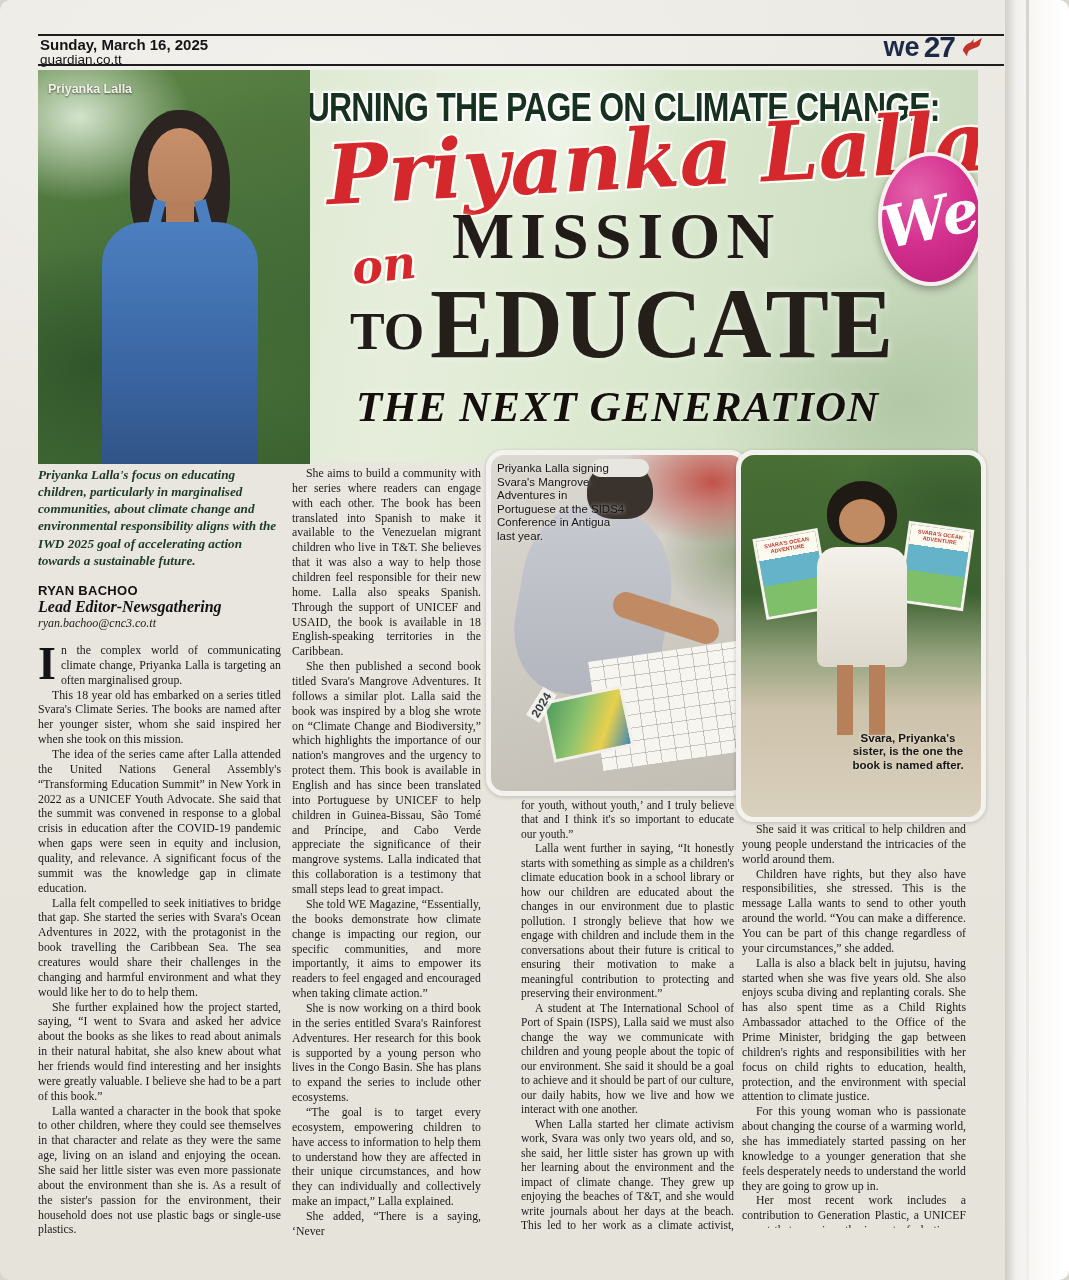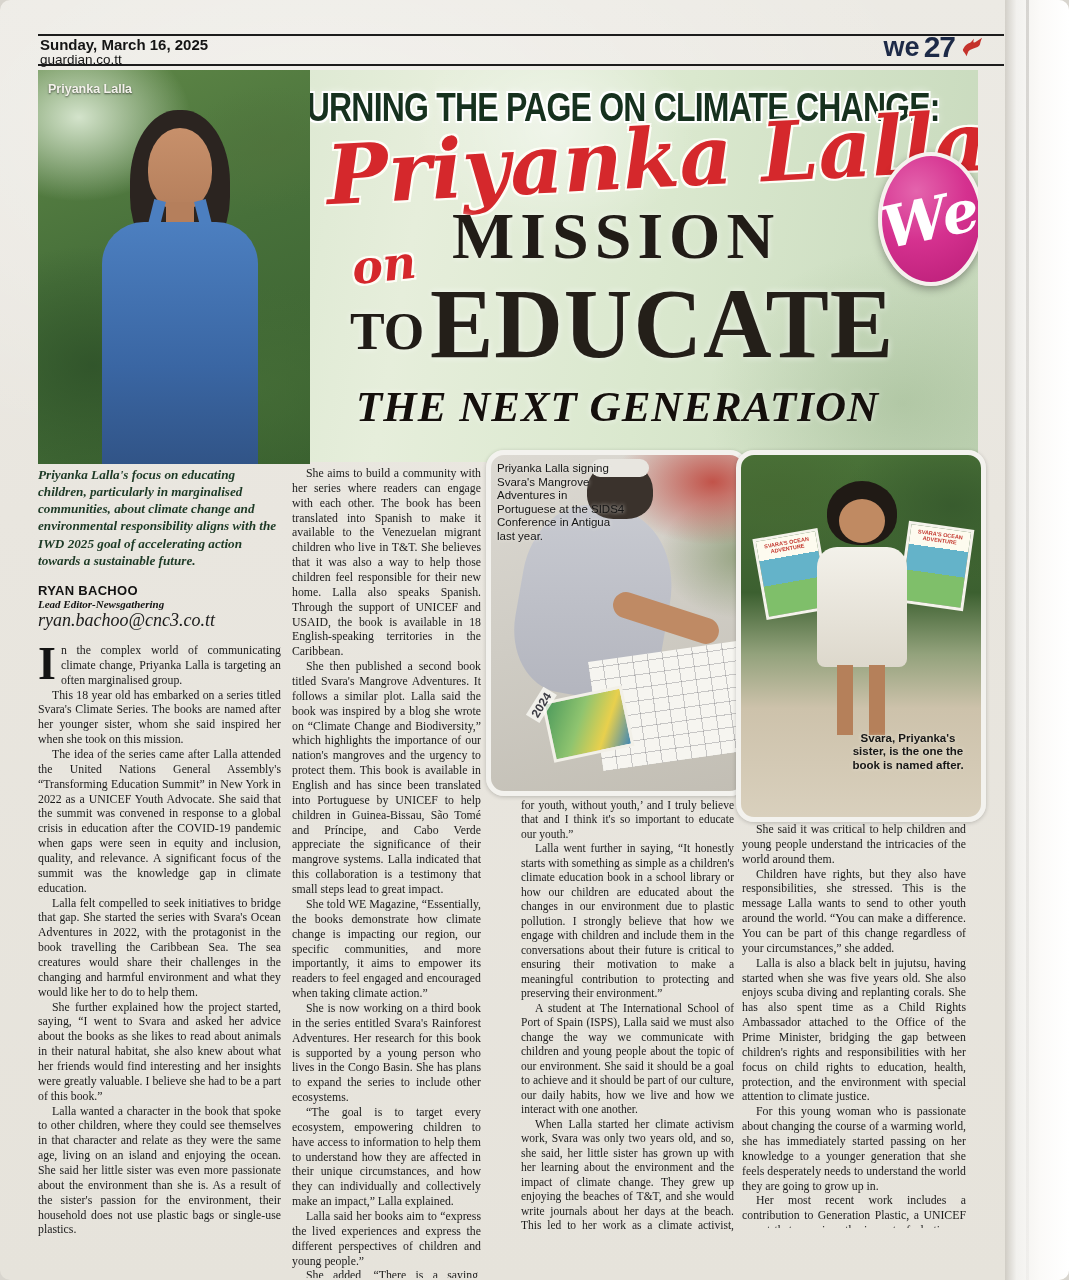--- a/index.html
+++ b/index.html
@@ -116,22 +116,22 @@
   .col{position:absolute;overflow:hidden;color:#1b1b1b;}
   .col p{margin:0;font-size:11.8px;line-height:1.26;text-align:justify;text-indent:14px;}
   .col1{left:38px;top:466px;width:243px;height:812px;}
   .col2{left:292px;top:466px;width:189px;height:812px;}
   .col3{left:521px;top:798px;width:213px;height:437px;}
   .col3 p{font-size:11.5px;}
   .col4{left:742px;top:822px;width:224px;height:406px;}
   .standfirst{font-weight:bold;font-style:italic;font-size:13.2px;line-height:1.3;color:#1d3a26;margin-bottom:14px;}
   .byline{margin-bottom:12px;}
   .byline-name{font-family:"Liberation Sans",sans-serif;font-weight:bold;font-size:13px;letter-spacing:.3px;color:#121212;}
-  .byline-title{font-weight:bold;font-style:italic;font-size:11px;color:#121212;}
-  .byline-email{font-style:italic;font-size:18px;color:#1b1b1b;}
+  .byline-title{font-weight:bold;font-style:italic;font-size:16px;color:#121212;}
+  .byline-email{font-style:italic;font-size:12px;color:#1b1b1b;}
   p.drop{text-indent:0;}
   .dropcap{float:left;font-family:"Liberation Serif",serif;font-weight:bold;font-size:46px;line-height:37px;
     padding:2px 5px 0 0;color:#141414;}
   .no-indent{text-indent:0 !important;}
   
   .page-edge{position:absolute;right:0;top:0;width:64px;height:1280px;
     background:linear-gradient(90deg,rgba(190,186,178,.55) 0%, #f2f1ee 18%, #fbfaf8 55%, #ffffff 100%);}
   .edge-crease{position:absolute;right:40px;top:0;width:3px;height:1280px;background:linear-gradient(180deg,rgba(120,115,108,.25),rgba(120,115,108,.05));}
 </style>
 </head>
@@ -217,21 +217,20 @@
     <p>She further explained how the project started, saying, “I went to Svara and asked her advice about the books as she likes to read about animals in their natural habitat, she also knew about what her friends would find interesting and her insights were greatly valuable. I believe she had to be a part of this book.”</p>
     <p>Lalla wanted a character in the book that spoke to other children, where they could see themselves in that character and relate as they were the same age, living on an island and enjoying the ocean. She said her little sister was even more passionate about the environment than she is. As a result of the sister's passion for the environment, their household does not use plastic bags or single-use plastics.</p>
   </div>
 
   <div class="col col2">
     <p>She aims to build a community with her series where readers can engage with each other. The book has been translated into Spanish to make it available to the Venezuelan migrant children who live in T&amp;T. She believes that it was also a way to help those children feel responsible for their new home. Lalla also speaks Spanish. Through the support of UNICEF and USAID, the book is available in 18 English-speaking territories in the Caribbean.</p>
     <p>She then published a second book titled Svara's Mangrove Adventures. It follows a similar plot. Lalla said the book was inspired by a blog she wrote on “Climate Change and Biodiversity,” which highlights the importance of our nation's mangroves and the urgency to protect them. This book is available in English and has since been translated into Portuguese by UNICEF to help children in Guinea-Bissau, São Tomé and Príncipe, and Cabo Verde appreciate the significance of their mangrove systems. Lalla indicated that this collaboration is a testimony that small steps lead to great impact.</p>
     <p>She told WE Magazine, “Essentially, the books demonstrate how climate change is impacting our region, our specific communities, and more importantly, it aims to empower its readers to feel engaged and encouraged when taking climate action.”</p>
     <p>She is now working on a third book in the series entitled Svara's Rainforest Adventures. Her research for this book is supported by a young person who lives in the Congo Basin. She has plans to expand the series to include other ecosystems.</p>
     <p>“The goal is to target every ecosystem, empowering children to have access to information to help them to understand how they are affected in their unique circumstances, and how they can individually and collectively make an impact,” Lalla explained.</p>
-    <p>Lalla said her books aim to “express the lived experiences and express the different perspectives of children and young people.”</p>
     <p>She added, “There is a saying, ‘Never</p>
   </div>
 
   <div class="col col3">
     <p class="no-indent">for youth, without youth,’ and I truly believe that and I think it's so important to educate our youth.”</p>
     <p>Lalla went further in saying, “It honestly starts with something as simple as a children's climate education book in a school library or how our children are educated about the changes in our environment due to plastic pollution. I strongly believe that how we engage with children and include them in the conversations about their future is critical to ensuring their motivation to make a meaningful contribution to protecting and preserving their environment.”</p>
     <p>A student at The International School of Port of Spain (ISPS), Lalla said we must also change the way we communicate with children and young people about the topic of our environment. She said it should be a goal to achieve and it should be part of our culture, our daily habits, how we live and how we interact with one another.</p>
     <p>When Lalla started her climate activism work, Svara was only two years old, and so, she said, her little sister has grown up with her learning about the environment and the impact of climate change. They grew up enjoying the beaches of T&amp;T, and she would write journals about her days at the beach. This led to her work as a climate activist, which she started at age ten.</p>
   </div>
 

